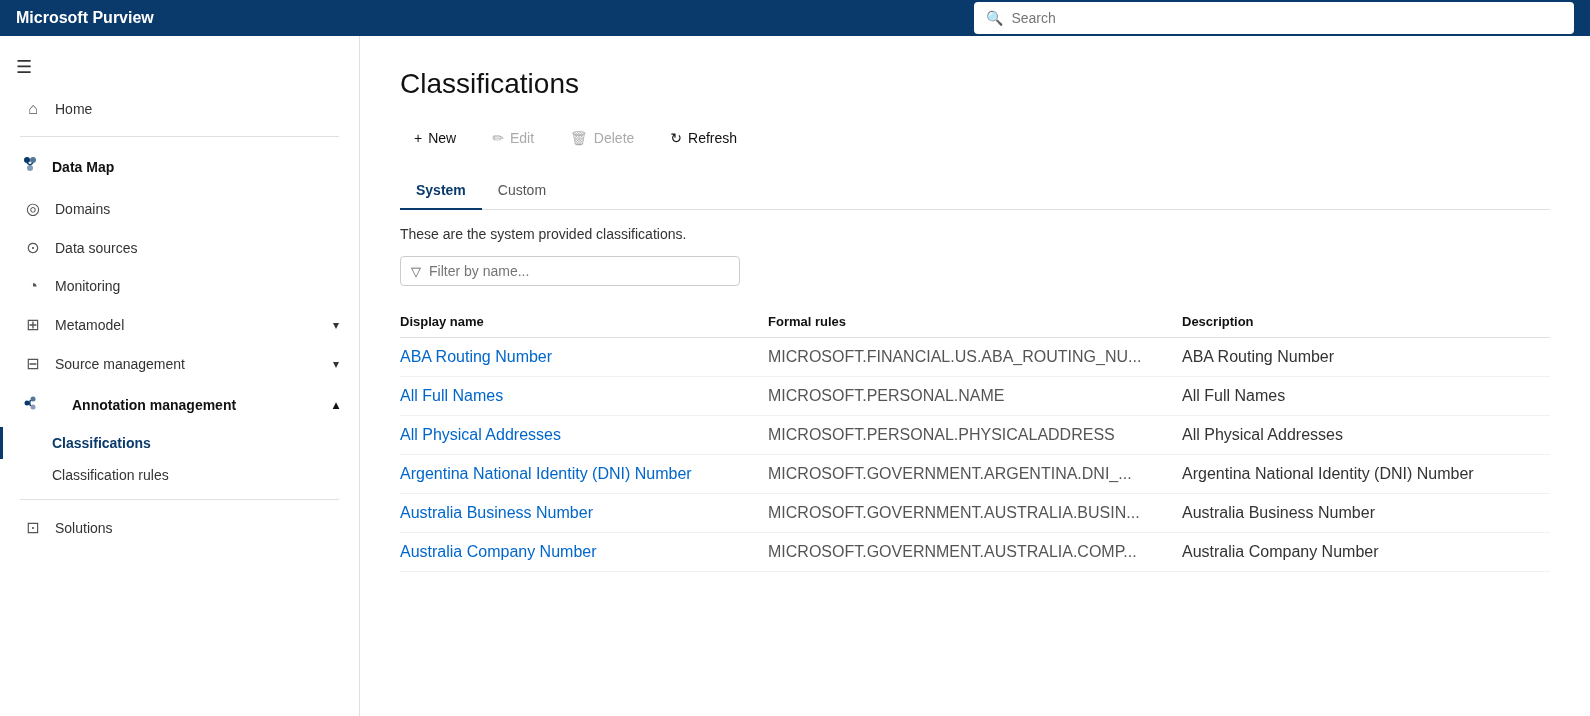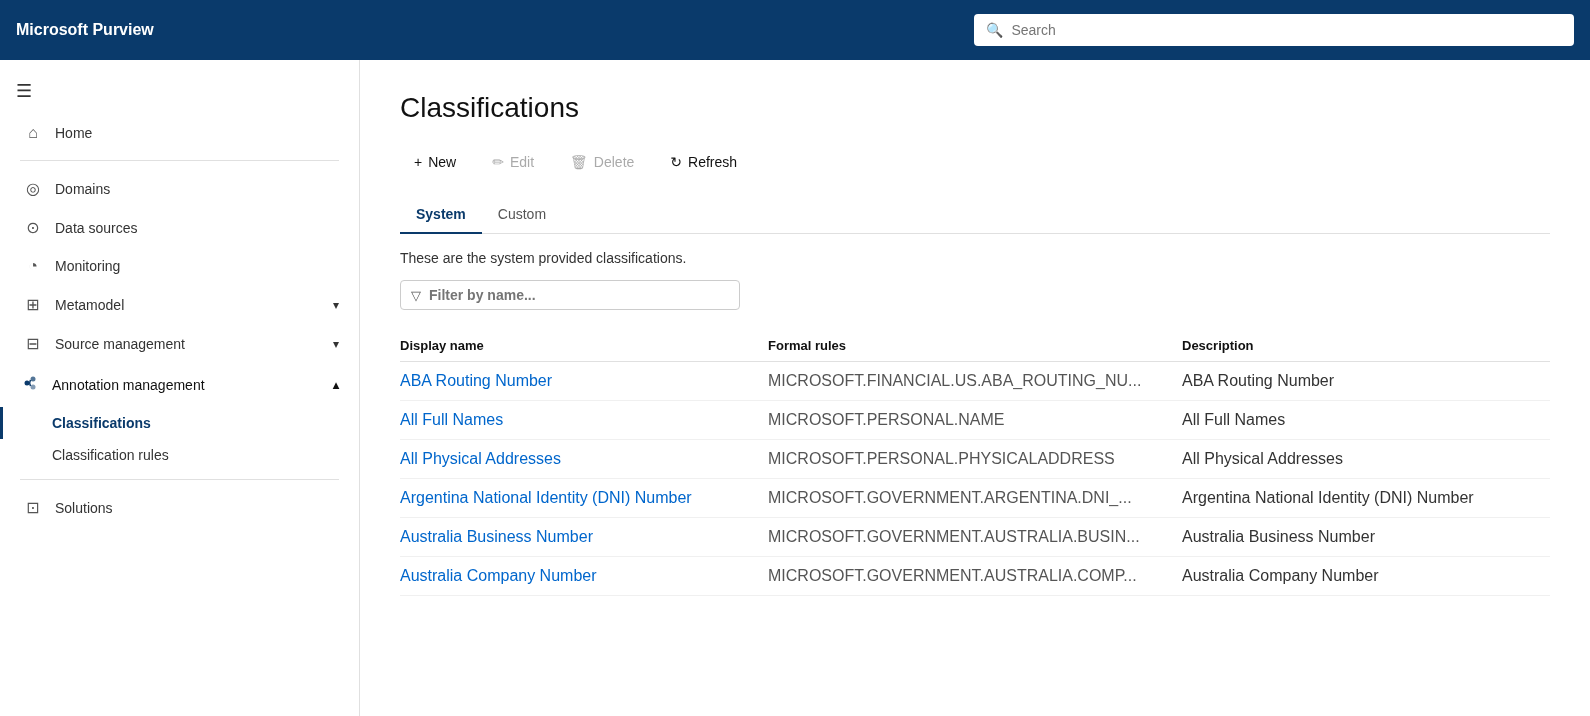--- a/index.html
+++ b/index.html
@@ -2,21 +2,21 @@
 <html><head>
   <meta charset="utf-8">
   <style>
     * { box-sizing: border-box; margin: 0; padding: 0; }
     body { font-family: 'Segoe UI', sans-serif; font-size: 14px; background: #f5f5f5; height: 716px; overflow: hidden; display: flex; flex-direction: column; }
 
     
     .top-nav {
       background: #0a3a6b;
       color: white;
-      height: 60px;
+      height: 36px;
       display: flex;
       align-items: center;
       padding: 0 16px;
       flex-shrink: 0;
       gap: 24px;
     }
     .top-nav-title {
       font-size: 16px;
       font-weight: 600;
       color: white;
@@ -173,21 +173,20 @@
       margin-bottom: 20px;
       gap: 8px;
       background: white;
     }
     .filter-box input {
       border: none;
       outline: none;
       font-size: 14px;
       color: #555;
       width: 100%;
-      font-weight: bold;
     }
     .filter-icon { color: #555; font-size: 13px; }
 
     
     .data-table { width: 100%; border-collapse: collapse; }
     .data-table th {
       text-align: left;
       font-size: 13px;
       font-weight: 700;
       color: #111;
@@ -228,20 +227,32 @@
   <div class="sidebar">
     <div class="sidebar-hamburger">☰</div>
 
     <div class="sidebar-item">
       <span class="icon">⌂</span>
       <span>Home</span>
     </div>
 
     <hr class="sidebar-divider">
 
+    <div class="sidebar-section-label">
+      <span class="icon">
+        <svg width="20" height="20" viewBox="0 0 20 20" fill="none">
+          <circle cx="7" cy="5" r="3" fill="#0a3a6b"></circle>
+          <circle cx="13" cy="5" r="3" fill="#0a3a6b" opacity="0.7"></circle>
+          <circle cx="10" cy="13" r="3" fill="#0a3a6b" opacity="0.5"></circle>
+          <line x1="7" y1="8" x2="10" y2="10" stroke="#0a3a6b" stroke-width="1.5"></line>
+          <line x1="13" y1="8" x2="10" y2="10" stroke="#0a3a6b" stroke-width="1.5"></line>
+        </svg>
+      </span>
+      <span style="font-weight:700;">Data Map</span>
+    </div>
 
     <div class="sidebar-item">
       <span class="icon">◎</span>
       <span>Domains</span>
     </div>
 
     <div class="sidebar-item">
       <span class="icon">⊙</span>
       <span>Data sources</span>
     </div>
@@ -266,21 +277,21 @@
     <div class="sidebar-section-label">
       <span class="icon">
         <svg width="20" height="20" viewBox="0 0 20 20">
           <circle cx="7" cy="10" r="2.5" fill="#0a3a6b"></circle>
           <circle cx="13" cy="6" r="2.5" fill="#0a3a6b" opacity="0.7"></circle>
           <circle cx="13" cy="14" r="2.5" fill="#0a3a6b" opacity="0.5"></circle>
           <line x1="9.5" y1="10" x2="10.5" y2="7" stroke="#0a3a6b" stroke-width="1.5"></line>
           <line x1="9.5" y1="10" x2="10.5" y2="13" stroke="#0a3a6b" stroke-width="1.5"></line>
         </svg>
       </span>
-      <span style="font-weight:400;">Annotation management</span>
+      <span style="font-weight:700;margin-left:20px;">Annotation management</span>
       <span class="chevron">▴</span>
     </div>
 
     <div class="sidebar-sub-item active">
       <span>Classifications</span>
     </div>
 
     <div class="sidebar-sub-item">
       <span>Classification rules</span>
     </div>

